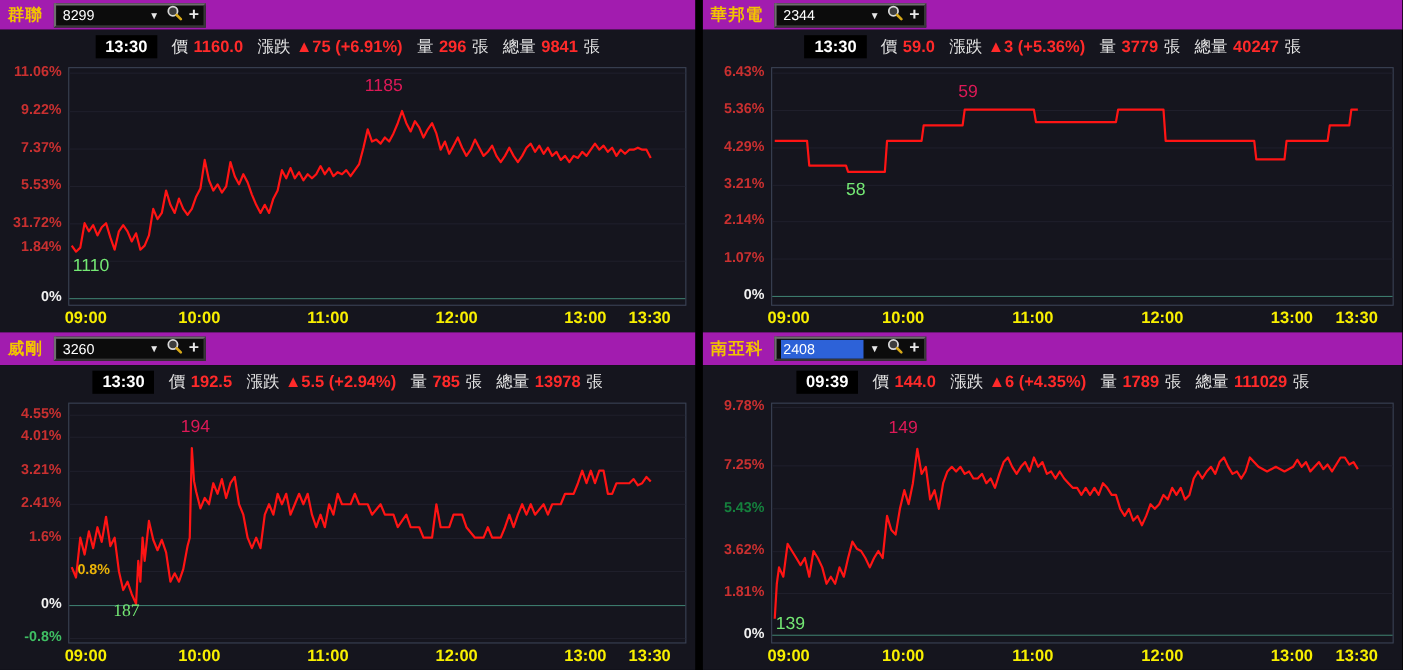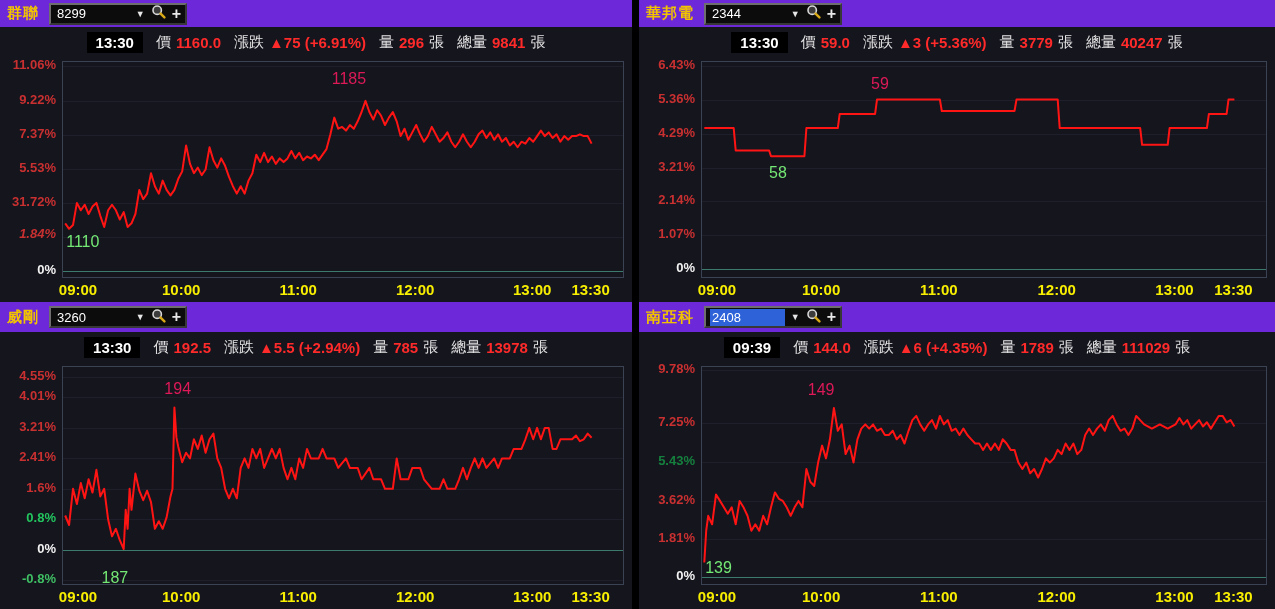--- a/index.html
+++ b/index.html
@@ -3,21 +3,21 @@
 <meta charset="utf-8">
 <style>
   * { box-sizing: border-box; margin: 0; padding: 0; }
   html,body { width:1275px; height:609px; background:#000; overflow:hidden;
     font-family:"Liberation Sans","DejaVu Sans",sans-serif; }
   .grid { display:grid; grid-template-columns:632px 636px; column-gap:7px;
           grid-template-rows:302px 307px; width:1275px; height:609px; }
   .panel { display:flex; flex-direction:column; }
   .row-top .phead { height:27px; }
   .row-bot .phead { height:30px; }
-  .phead { background:#6d28d9; display:flex; align-items:center; padding-left:7px; gap:10px; flex:0 0 auto; }
+  .phead { background:#a21caf; display:flex; align-items:center; padding-left:7px; gap:10px; flex:0 0 auto; }
   .ptitle { color:#f2c400; font-weight:bold; font-size:15px; letter-spacing:1px; }
   .combo { display:flex; align-items:center; width:138px; height:22px;
            background:#0c0c0c; border:2px solid #6e6e6e; border-right-color:#383838;
            border-bottom-color:#383838; padding:0 4px; gap:6px; }
   .combo .code { flex:1; color:#fff; font-size:13px; padding:1px 2px; }
   .combo .code.selected { background:#2d62d8; }
   .combo .arr { color:#e8e8e8; font-size:9px; }
   .combo .plus { color:#e8e8e8; font-size:16px; font-weight:bold; line-height:1; }
   .pbody { flex:1; background:#15151e; position:relative; }
   .statusbar { height:30px; display:flex; align-items:center; justify-content:center;
@@ -89,21 +89,21 @@
             <div class="hline" style="top: 209.4px; background: rgb(60, 122, 108);"></div>
             <svg viewBox="0 0 560 215" preserveAspectRatio="none">
               <polyline points="2.2,161.3 6.1,166.8 10.0,163.1 13.9,140.9 17.8,148.3 21.7,142.7 25.6,152.0 29.5,144.6 33.4,140.9 37.3,153.8 41.2,165.0 45.1,148.3 49.0,142.7 52.9,148.3 56.8,157.5 60.7,150.1 64.6,165.0 68.5,161.3 72.4,152.0 76.3,127.9 80.2,137.2 84.1,131.6 88.0,111.2 91.9,124.2 95.8,131.6 99.7,118.6 103.6,127.9 107.5,133.4 111.4,127.9 115.3,116.8 119.2,109.4 123.1,83.4 127.0,101.9 130.9,111.2 134.8,105.6 138.7,113.1 142.6,107.5 146.5,85.3 150.4,98.2 154.3,105.6 158.2,96.4 162.1,103.8 166.0,114.9 169.9,124.2 173.8,131.6 177.7,124.2 181.6,131.6 185.5,118.6 189.4,111.2 193.3,92.7 197.2,100.1 201.1,90.8 205.0,100.1 208.9,94.5 212.8,101.9 216.7,96.4 220.6,100.1 224.5,96.4 228.4,89.0 232.3,96.4 236.2,90.8 240.1,98.2 244.0,94.5 247.9,96.4 251.8,92.7 255.7,98.2 259.6,92.7 263.5,87.1 267.4,72.3 271.3,55.6 275.2,66.7 279.1,64.9 283.0,68.6 286.9,63.0 290.8,66.7 294.7,59.3 298.6,50.0 302.5,38.9 306.4,50.0 310.3,57.5 314.2,48.2 318.1,53.8 322.0,63.0 325.9,55.6 329.8,50.0 333.7,59.3 337.6,74.1 341.5,66.7 345.4,77.8 349.3,70.4 353.2,63.0 357.1,72.3 361.0,79.7 364.9,74.1 368.8,64.9 372.7,72.3 376.6,79.7 380.5,76.0 384.4,70.4 388.3,79.7 392.2,85.3 396.1,79.7 400.0,72.3 403.9,79.7 407.8,85.3 411.7,79.7 415.6,72.3 419.5,68.6 423.4,76.0 427.3,70.4 431.2,77.8 435.1,72.3 439.0,79.7 442.9,76.0 446.8,83.4 450.7,79.7 454.6,85.3 458.5,79.7 462.4,81.6 466.3,76.0 470.2,79.7 474.1,74.1 477.9,68.6 481.8,74.1 485.7,70.4 489.6,76.0 493.5,72.3 497.4,79.7 501.3,74.1 505.2,77.8 509.1,74.1 513.0,74.1 516.9,72.3 520.8,74.1 524.7,74.1 528.6,81.6" fill="none" stroke="#ff1414" stroke-width="2" stroke-linejoin="round"></polyline>
             </svg>
           </div>
       <div class="ytick" style="top: 0.4px; color: rgb(201, 48, 48);">11.06%</div>
           <div class="ytick" style="top: 34.6px; color: rgb(201, 48, 48);">9.22%</div>
           <div class="ytick" style="top: 68.8px; color: rgb(201, 48, 48);">7.37%</div>
           <div class="ytick" style="top: 102.9px; color: rgb(201, 48, 48);">5.53%</div>
           <div class="ytick" style="top: 137px; color: rgb(201, 48, 48);">31.72%</div>
-          <div class="ytick" style="top: 169px; color: rgb(201, 48, 48); font-style: italic;">1.84%</div>
+          <div class="ytick" style="top: 159px; color: rgb(201, 48, 48);">1.84%</div>
           <div class="ytick" style="top: 205.4px; color: rgb(242, 242, 242);">0%</div>
           <div class="xtick" style="left: 78px; top: 224px;">09:00</div>
           <div class="xtick" style="left: 181.2px; top: 224px;">10:00</div>
           <div class="xtick" style="left: 298.2px; top: 224px;">11:00</div>
           <div class="xtick" style="left: 415.2px; top: 224px;">12:00</div>
           <div class="xtick" style="left: 532.2px; top: 224px;">13:00</div>
           <div class="xtick" style="left: 590.6px; top: 224px;">13:30</div>
           <div class="anno" style="left: 348.9px; top: 21.6px; color: rgb(221, 25, 87);">1185</div>
           <div class="anno" style="left: 66.2px; top: 184.7px; color: rgb(116, 232, 116); transform: translate(0px, -50%);">1110</div>
         </div>
@@ -224,31 +224,31 @@
             <div class="hline" style="top: 213.2px; background: rgb(31, 31, 43);"></div>
             <svg viewBox="0 0 560 217" preserveAspectRatio="none">
               <polyline points="2.2,148.5 6.1,158.0 10.0,121.8 13.9,137.1 17.8,116.1 21.7,131.3 25.6,112.3 29.5,125.6 33.4,102.8 37.3,129.4 41.2,121.8 45.1,152.3 49.0,169.4 52.9,161.8 56.8,173.2 60.7,182.0 62.7,142.8 64.6,161.8 66.6,121.8 68.5,142.8 72.4,106.6 76.3,123.7 80.2,133.2 84.1,123.7 88.0,135.1 91.9,161.8 95.8,154.2 99.7,161.8 103.6,150.4 107.5,129.4 109.5,121.8 111.4,40.4 113.4,70.4 115.3,79.9 119.2,95.2 123.1,85.7 127.0,91.4 130.9,72.3 134.8,81.9 138.7,68.5 142.6,85.7 146.5,72.3 150.4,66.6 154.3,91.4 158.2,100.9 162.1,121.8 166.0,131.3 169.9,121.8 173.8,131.3 177.7,100.9 181.6,91.4 185.5,100.9 189.4,81.9 193.3,91.4 197.2,81.9 201.1,100.9 205.0,91.4 208.9,81.9 212.8,91.4 216.7,81.9 220.6,100.9 224.5,112.3 228.4,100.9 232.3,112.3 236.2,91.4 240.1,100.9 244.0,81.9 247.9,91.4 255.7,91.4 259.6,81.9 263.5,91.4 271.3,91.4 275.2,100.9 283.0,91.4 286.9,100.9 294.7,100.9 298.6,112.3 306.4,100.9 310.3,112.3 318.1,112.3 322.0,121.8 329.8,121.8 333.7,91.4 337.6,112.3 345.4,112.3 349.3,100.9 357.1,100.9 361.0,112.3 368.8,121.8 376.6,121.8 380.5,112.3 384.4,121.8 392.2,121.8 396.1,112.3 400.0,100.9 403.9,112.3 407.8,100.9 411.7,91.4 415.6,100.9 419.5,91.4 423.4,100.9 431.2,91.4 435.1,100.9 439.0,91.4 446.8,91.4 450.7,81.9 458.5,81.9 462.4,72.3 466.3,60.9 470.2,72.3 474.1,60.9 477.9,72.3 481.8,60.9 485.7,60.9 489.6,81.9 493.5,81.9 497.4,72.3 501.3,72.3 509.1,72.3 513.0,68.5 516.9,74.2 520.8,72.3 524.7,66.6 528.6,70.8" fill="none" stroke="#ff1414" stroke-width="2" stroke-linejoin="round"></polyline>
             </svg>
           </div>
       <div class="ytick" style="top: 5.5px; color: rgb(201, 48, 48);">4.55%</div>
           <div class="ytick" style="top: 26.1px; color: rgb(201, 48, 48);">4.01%</div>
           <div class="ytick" style="top: 56.5px; color: rgb(201, 48, 48);">3.21%</div>
           <div class="ytick" style="top: 87px; color: rgb(201, 48, 48);">2.41%</div>
           <div class="ytick" style="top: 117.8px; color: rgb(201, 48, 48);">1.6%</div>
-          <div class="ytick" style="top: 148.3px; color: #22c55e;">0.8%</div>
+          <div class="ytick" style="top: 148.3px; color: #eab308; margin-left: 44px;">0.8%</div>
           <div class="ytick" style="top: 178.7px; color: rgb(242, 242, 242);">0%</div>
           <div class="ytick" style="top: 209.2px; color: rgb(63, 191, 99);">-0.8%</div>
           <div class="xtick" style="left: 78px; top: 226px;">09:00</div>
           <div class="xtick" style="left: 181.2px; top: 226px;">10:00</div>
           <div class="xtick" style="left: 298.2px; top: 226px;">11:00</div>
           <div class="xtick" style="left: 415.2px; top: 226px;">12:00</div>
           <div class="xtick" style="left: 532.2px; top: 226px;">13:00</div>
           <div class="xtick" style="left: 590.6px; top: 226px;">13:30</div>
           <div class="anno" style="left: 161.7px; top: 26.8px; color: rgb(221, 25, 87); margin-left: 16px;">194</div>
-          <div class="anno" style="left: 114.9px; top: 216px; color: rgb(116, 232, 116);">187</div>
+          <div class="anno" style="left: 114.9px; top: 194px; color: rgb(116, 232, 116); font-family: Liberation Serif, serif;">187</div>
         </div>
     </div>
   </div>
 
   <div class="panel row-bot">
     <div class="phead">
       <span class="ptitle">南亞科</span>
       <div class="combo">
         <span class="code selected">2408</span>
         <span class="arr">▼</span>

